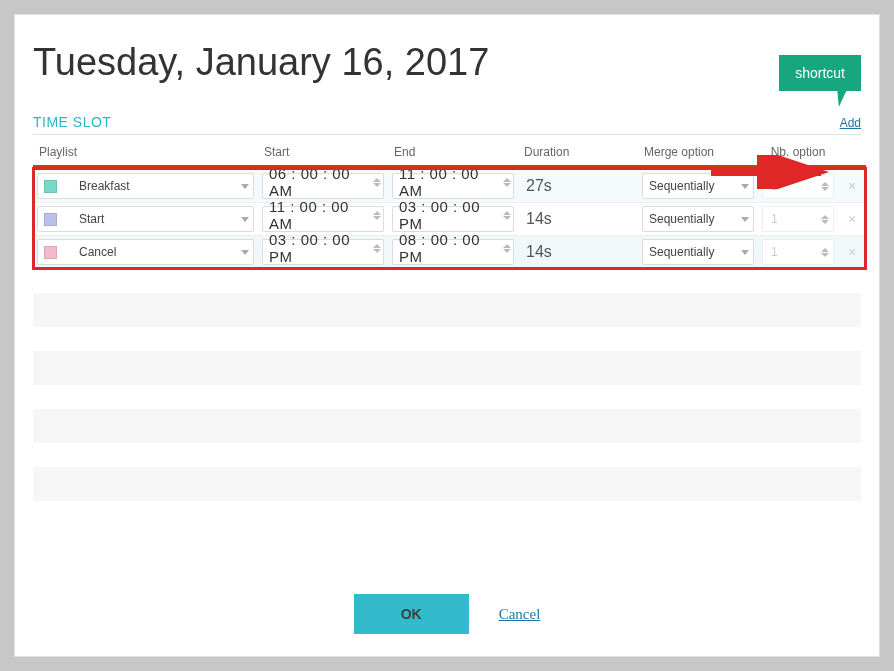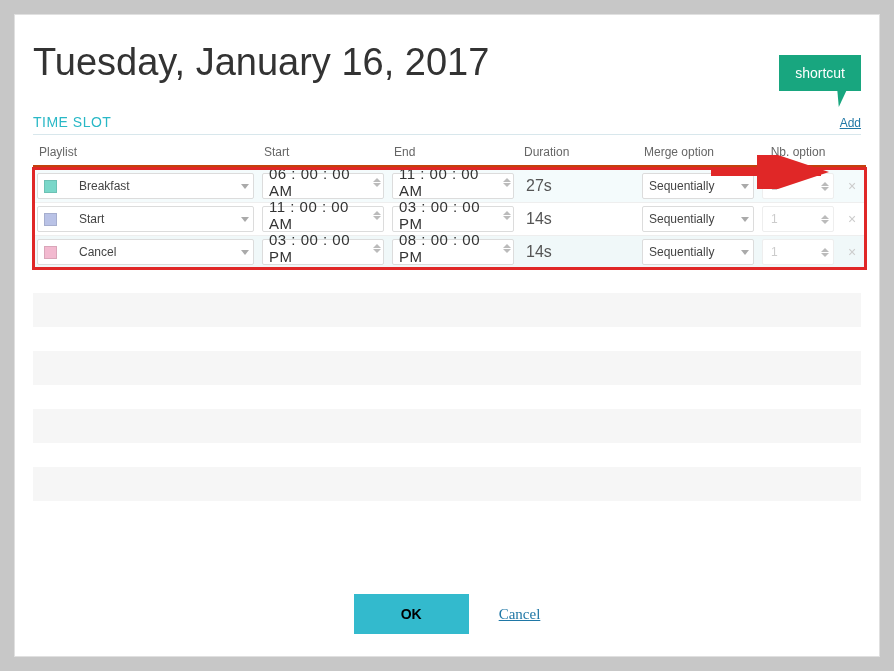--- a/index.html
+++ b/index.html
@@ -134,21 +134,21 @@
   .stripe { height: 34px; background:#f6f6f6; margin-top: 24px; }
 
   
   .footer {
     position: absolute;
     left: 0; right: 0; bottom: 22px;
     display: flex; justify-content: center; align-items: center; gap: 30px;
   }
   .btn-ok {
     background: #33bacd;
-    color:#000000; border:none;
+    color:#404040; border:none;
     width: 115px; height: 40px;
     font-size: 14px; font-weight: 600;
     cursor:pointer;
   }
   .cancel-link {
     color:#1f77a6; font-size:15px; text-decoration: underline; cursor:pointer;font-family:Liberation Serif, serif;
   }
 
   
   .callout {

